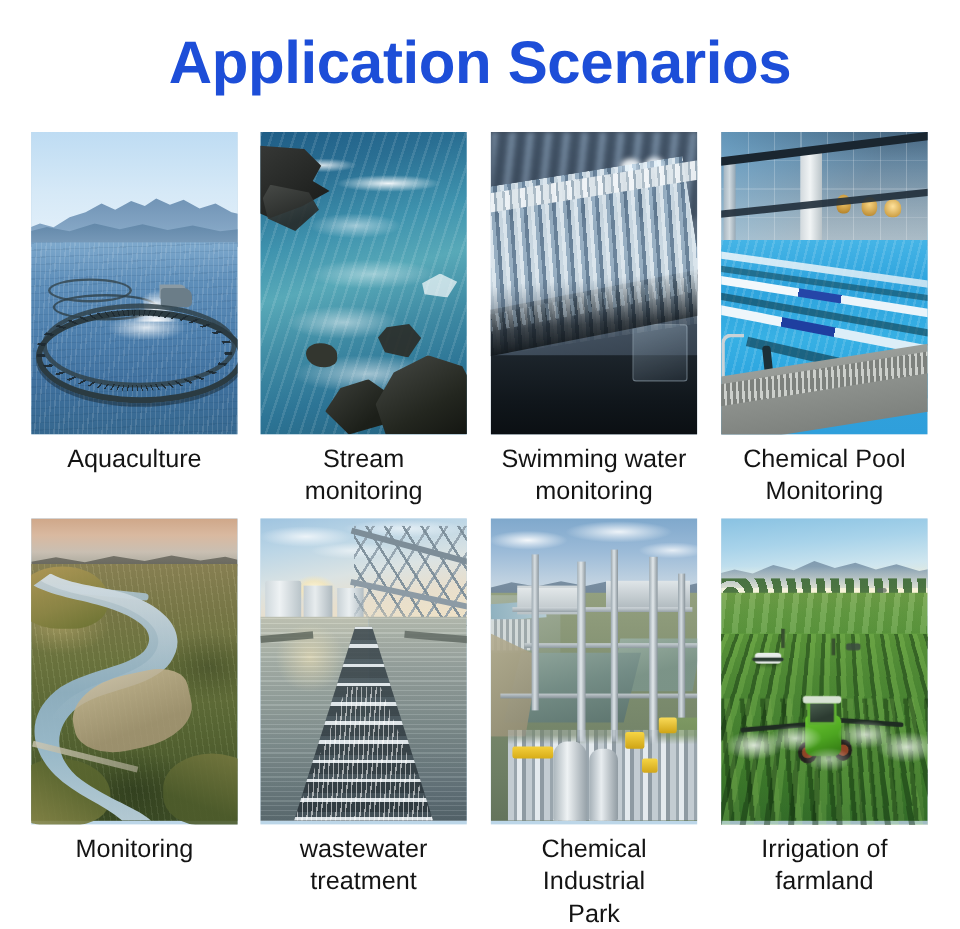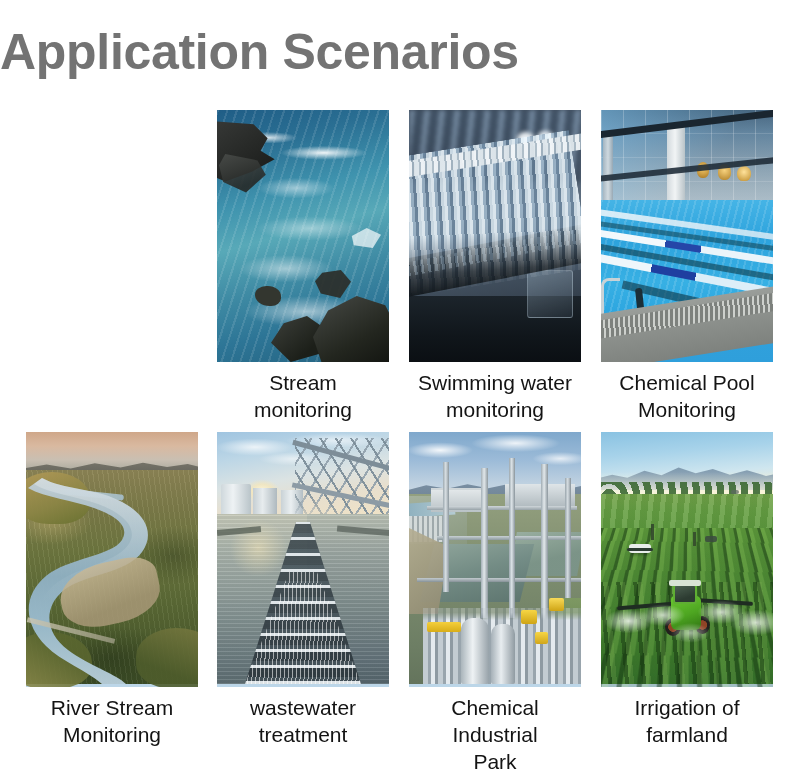--- a/index.html
+++ b/index.html
@@ -22,25 +22,25 @@
     height: 774px;
     background: #ffffff;
   }
 
   
   .page-title {
     position: absolute;
     left: 0;
     top: 22px;
     width: 800px;
-    text-align: left;
+    text-align: center;
     font-size: 50px;
     font-weight: bold;
     letter-spacing: -0.3px;
-    color: #737373;
+    color: #1d4ed8;
     line-height: 60px;
     white-space: nowrap;
   }
 
   
   .grid {
     position: absolute;
     left: 0;
     top: 110px;
     width: 800px;
@@ -873,20 +873,41 @@
 <body>
 
 <div class="page">
 
   <div class="page-title">Application Scenarios</div>
 
   <div class="grid">
 
     <div class="row row-1">
 
+      <div class="cell col-1">
+        <div class="thumb">
+          <div class="layer aq-sky"></div>
+          <div class="layer aq-mtn"></div>
+          <div class="layer aq-mtn2"></div>
+          <div class="layer aq-water"></div>
+          <div class="layer aq-ripple"></div>
+          <div class="layer aq-pen-a"></div>
+          <div class="layer aq-pen-b"></div>
+          <div class="layer aq-spray"></div>
+          <div class="layer aq-spray2"></div>
+          <div class="layer aq-boat"></div>
+          <div class="layer aq-foam"></div>
+          <div class="layer aq-ring-in"></div>
+          <div class="layer aq-ring"></div>
+          <div class="layer aq-ring-posts"></div>
+        </div>
+        <div class="caption">
+          <span class="ln">Aquaculture</span>
+        </div>
+      </div>
 
       <div class="cell col-2">
         <div class="thumb">
           <div class="layer mr-sea"></div>
           <div class="layer mr-foam1"></div>
           <div class="layer mr-streak"></div>
           <div class="layer mr-rock-tl"></div>
           <div class="layer mr-rock-tl2"></div>
           <div class="layer mr-rock-b5"></div>
           <div class="layer mr-rock-b3"></div>
@@ -962,21 +983,20 @@
           <div class="layer rv-hill-l"></div>
           <div class="layer rv-hill-r"></div>
           <div class="layer rv-hill-bl"></div>
           <div class="layer rv-trib"></div>
           <div class="layer rv-river"></div>
           <div class="layer rv-river2"></div>
           <div class="layer rv-bank"></div>
           <div class="layer rv-road"></div>
         </div>
         <div class="caption">
-          <span class="ln">River Stream</span>
           <span class="ln">Monitoring</span>
         </div>
       </div>
 
       <div class="cell col-3">
         <div class="thumb">
           <div class="layer ch-sky"></div>
           <div class="layer ch-clouds"></div>
           <div class="layer ch-hills"></div>
           <div class="layer ch-ground"></div>

